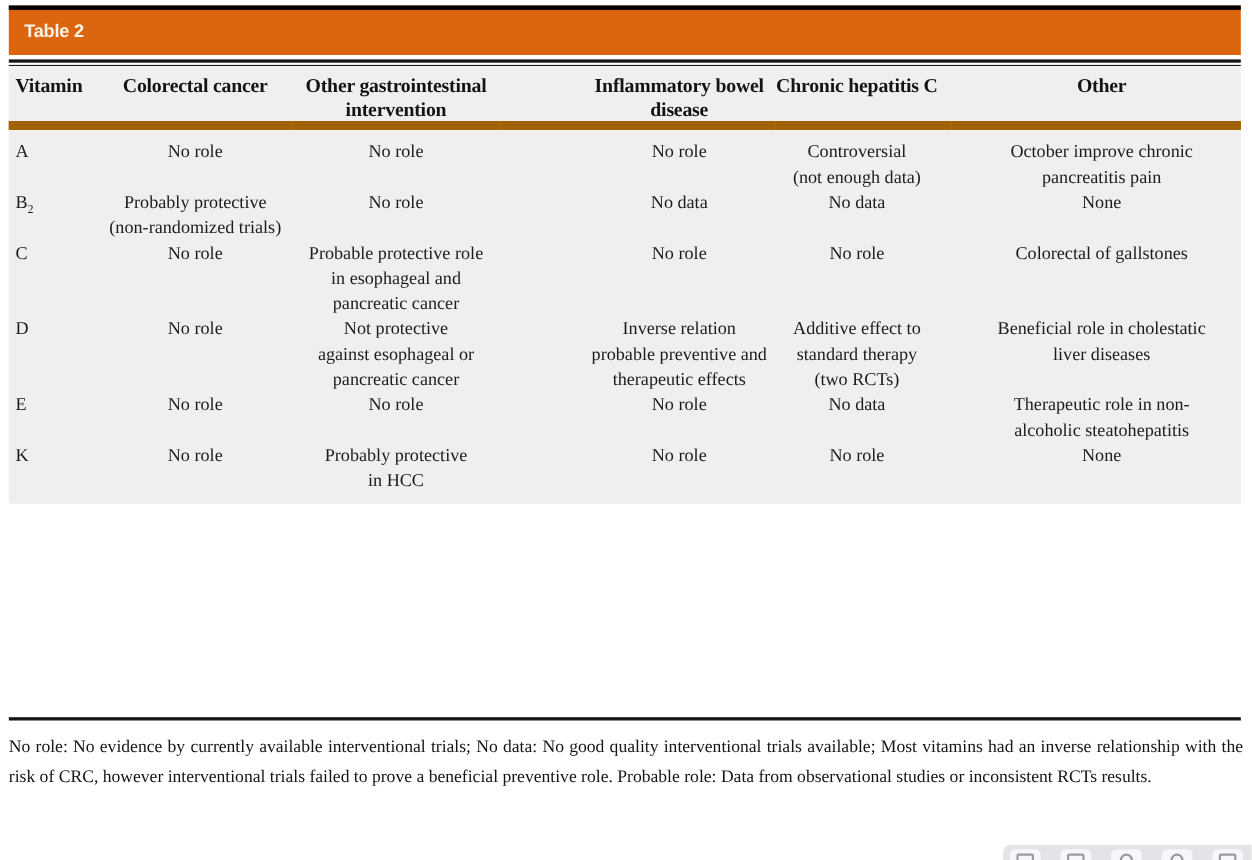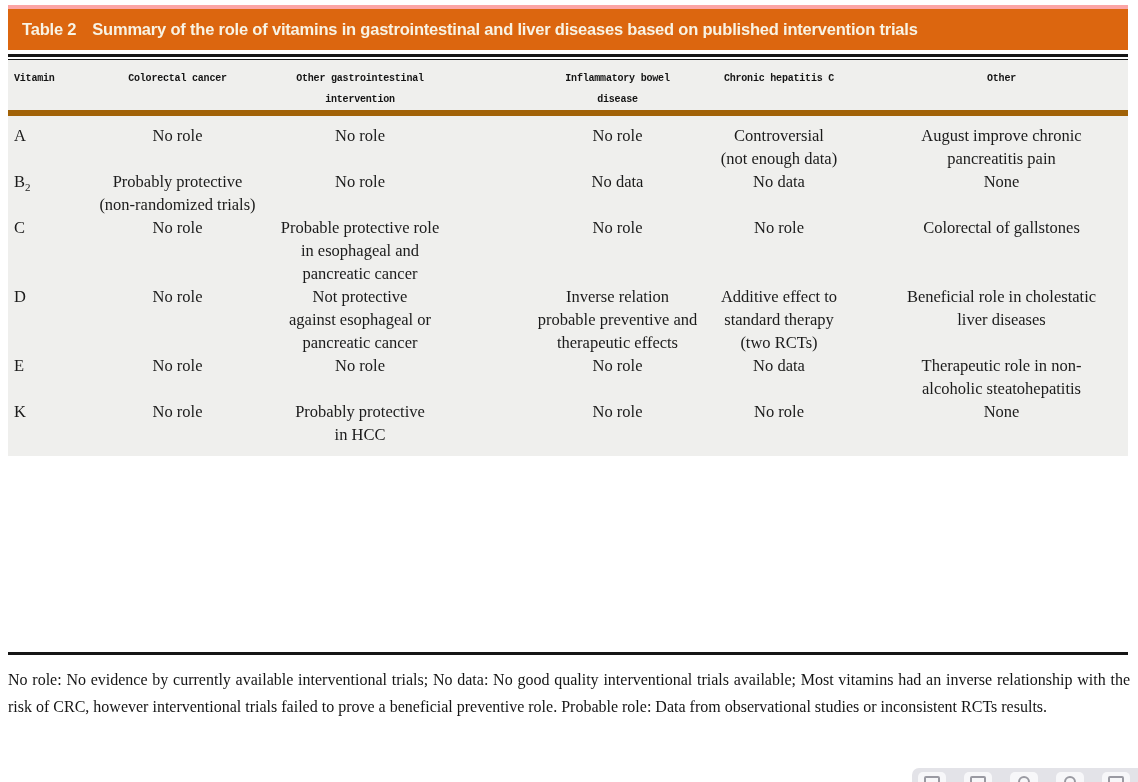--- a/index.html
+++ b/index.html
@@ -10,21 +10,21 @@
     background:#ffffff;
     overflow:hidden;
     font-family:"Liberation Serif","DejaVu Serif",serif;
     color:#1b1b1b;
   }
   
   .title-bar {
     position:absolute; left:8px; top:5px;
     width:1120px; height:45px;
     background:#DC660F;
-    border-top:4px solid #fca5a5;
+    border-top:4px solid #000000;
     display:flex; align-items:center;
     padding-left:14px;
     font-family:"Liberation Sans","DejaVu Sans",sans-serif;
     font-weight:bold; font-size:16.5px; letter-spacing:-0.2px;
     color:#F8F3E4;
   }
   .title-bar .t-label { margin-right:16px; white-space:nowrap; }
   
   .dbl-rule { position:absolute; left:8px; top:54px; width:1120px; }
   .dbl-rule .r1 { height:3px; background:#161616; }
@@ -32,27 +32,27 @@
   .dbl-rule .r2 { height:1px; background:#161616; }
   .btm-rule { position:absolute; left:8px; top:652px; width:1120px; height:3px; background:#161616; }
   
   table.vit {
     position:absolute; left:8px; top:60px;
     width:1120px;
     border-collapse:collapse; table-layout:fixed;
     background:#EFEFED;
   }
   table.vit thead th {
-    font-family:Liberation Mono, monospace;
-    font-weight:bold; font-size:10px; letter-spacing:-0.2px;
+    font-family:Liberation Serif, serif;
+    font-weight:bold; font-size:18px; letter-spacing:-0.2px;
     line-height:21px; color:#141414;
     text-align:center; vertical-align:top;
     height:48px; padding-top:8px;
     white-space:pre-line;
-    border-bottom:6px solid #a16207;
+    border-bottom:8px solid #a16207;
   }
   table.vit thead th:first-child { text-align:left; padding-left:6px; }
   table.vit tbody th, table.vit tbody td {
     font-weight:normal;
     font-size:16.5px; line-height:23px;
     text-align:center; vertical-align:top;
     white-space:pre-line;
   }
   table.vit tbody th { text-align:left; padding-left:6px; }
   table.vit tbody th sub { font-size:11px; line-height:0; }
@@ -86,21 +86,20 @@
   .tb-btn .g.rect  { width:16px; height:12px; border:2px solid #9A9AA2; border-radius:2px; }
   .tb-btn .g.circle{ width:12px; height:12px; border:2px solid #9A9AA2; border-radius:50%; }
 </style>
 </head>
 <body>
 
 <div class="page">
 
   <header class="title-bar">
     <span class="t-label">Table 2</span>
-    <span class="t-text">Summary of the role of vitamins in gastrointestinal and liver diseases based on published intervention trials</span>
   </header>
 
   <div class="dbl-rule">
     <div class="r1"></div>
       <div class="gap"></div>
       <div class="r2"></div>
   </div>
 
   <table class="vit">
     <colgroup>
@@ -124,21 +123,21 @@
         </tr>
     </thead>
     <tbody id="table-body">
         <tr>
           <th>A</th>
           <td>No role</td>
           <td>No role</td>
           <td>No role</td>
           <td>Controversial
 (not enough data)</td>
-          <td>August improve chronic
+          <td>October improve chronic
 pancreatitis pain</td>
         </tr>
         <tr>
           <th>B<sub>2</sub></th>
           <td>Probably protective
 (non-randomized trials)</td>
           <td>No role</td>
           <td>No data</td>
           <td>No data</td>
           <td>None</td>

